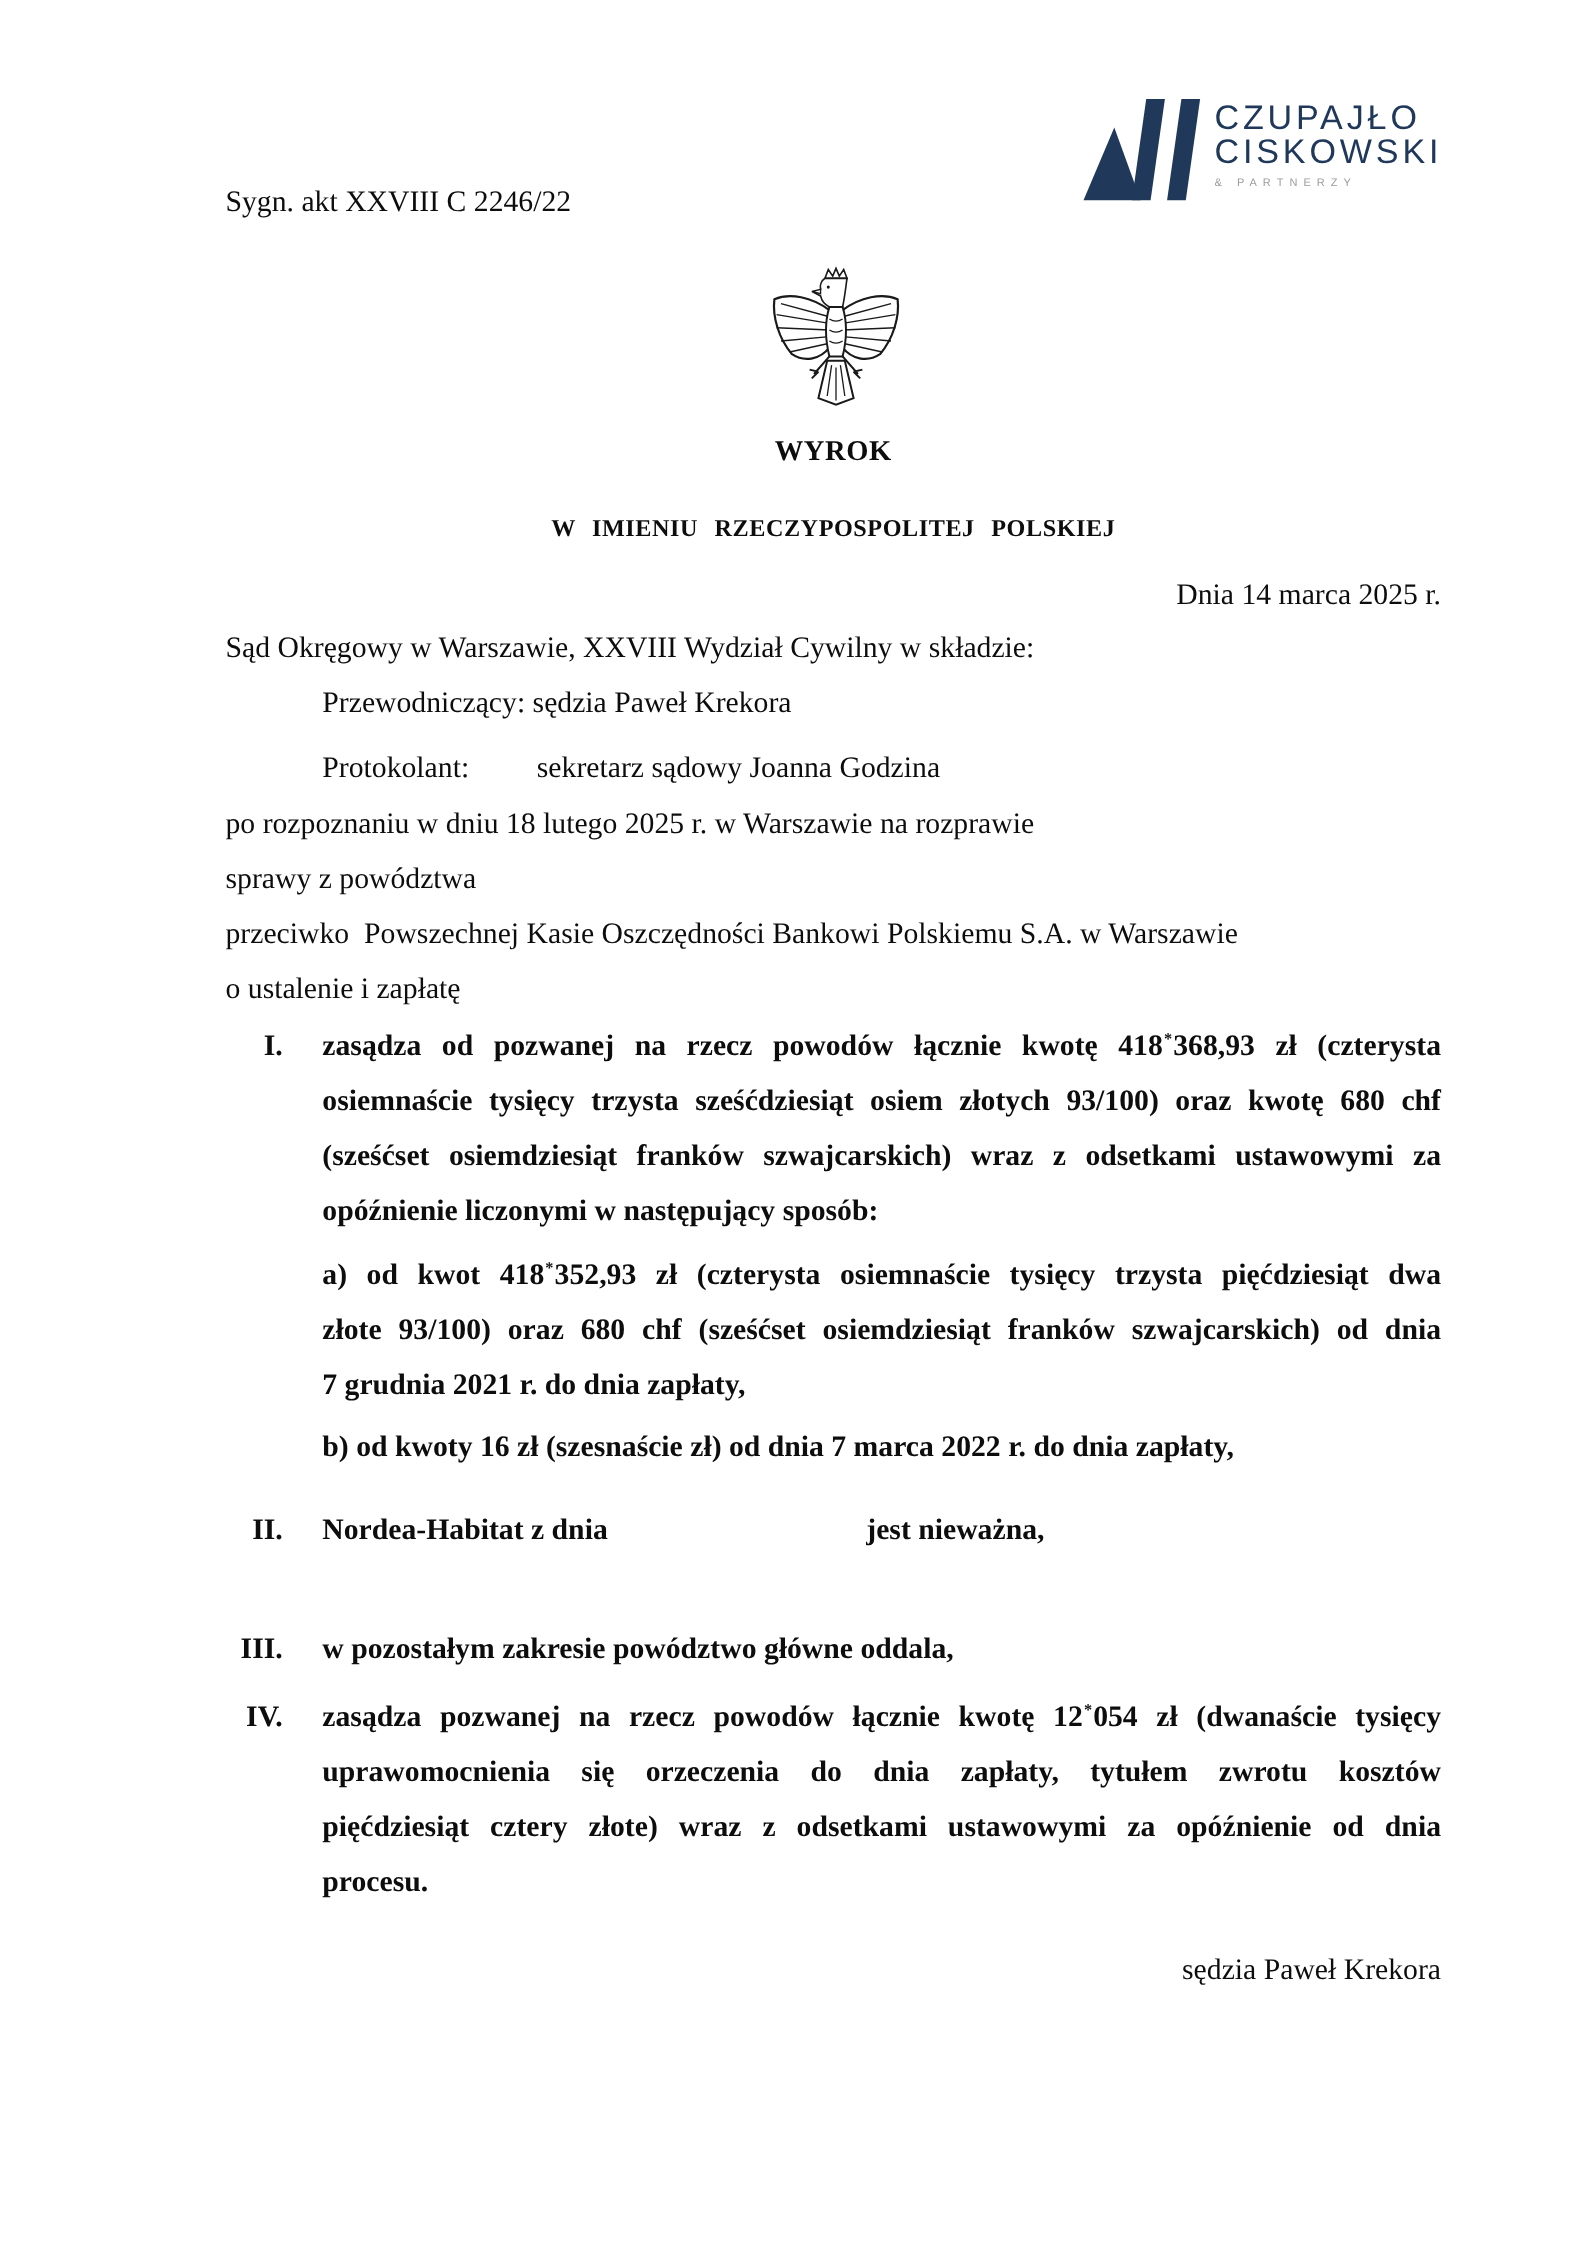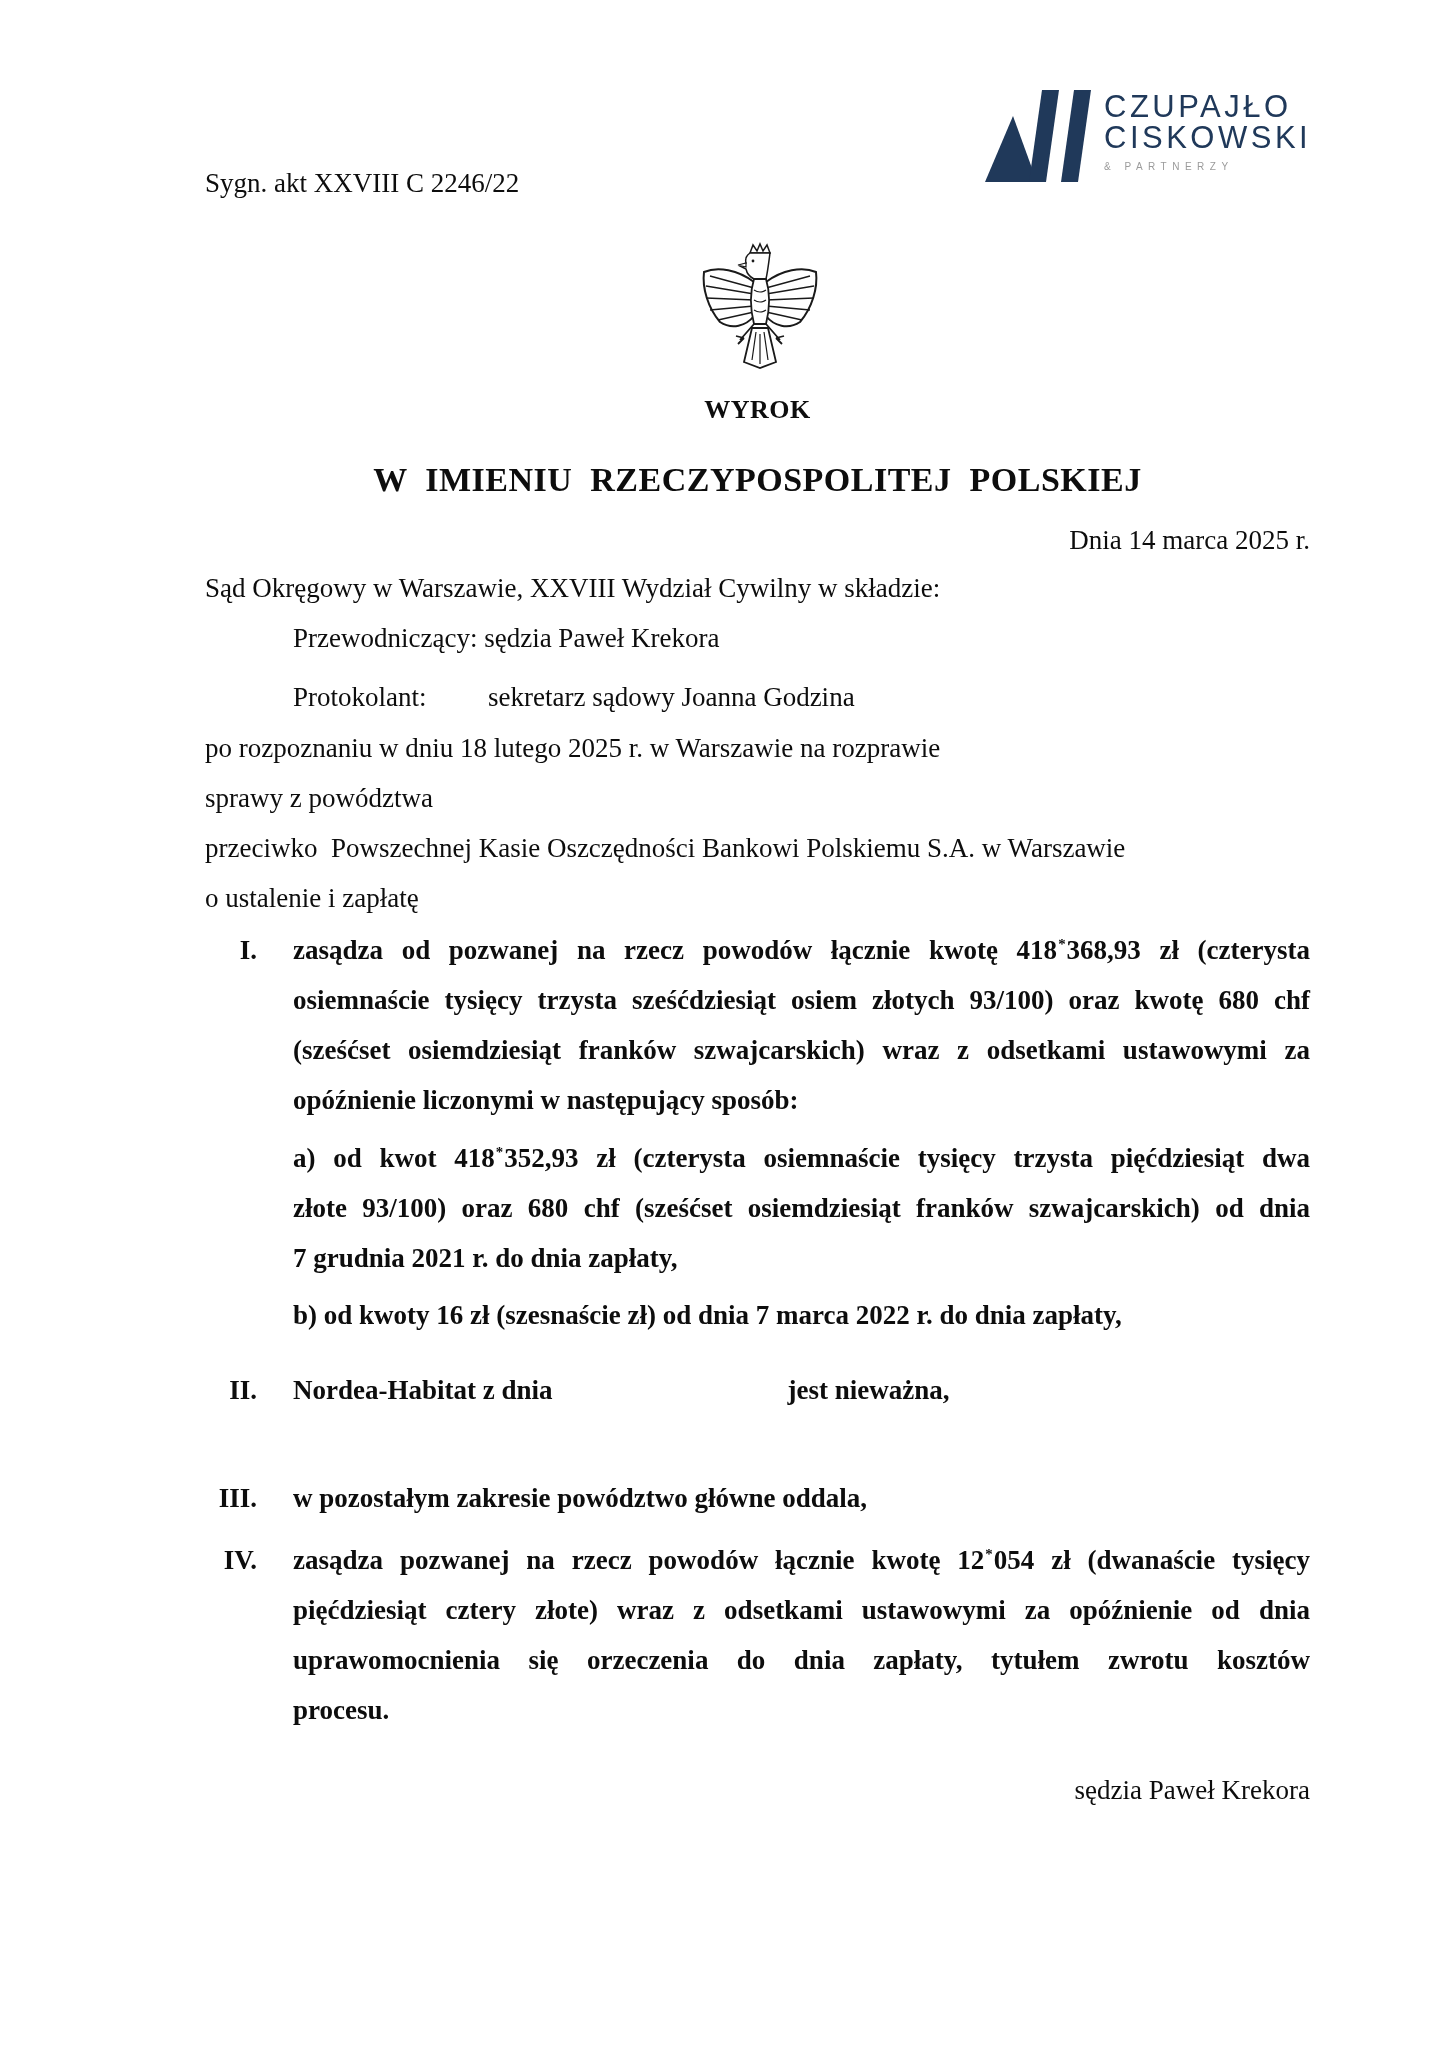--- a/index.html
+++ b/index.html
@@ -18,21 +18,21 @@
   .sygn{left:205px;top:158px;line-height:50px;}
   .logo{left:983px;top:88px;width:380px;height:100px;}
   .logo-mark{position:absolute;left:0;top:0;width:110px;height:95px;}
   .logo-text{position:absolute;left:121px;top:3px;font-family:"Liberation Sans","DejaVu Sans",sans-serif;}
   .logo-l1,.logo-l2{font-size:31px;line-height:31px;letter-spacing:3.5px;font-weight:500;}
   .logo-l3{margin-top:6px;font-size:10px;line-height:15px;letter-spacing:5.5px;}
   
   .eagle{left:700px;top:240px;width:120px;height:133px;}
   
   .title-main{left:205px;top:385px;width:1105px;text-align:center;font-weight:bold;font-size:26px;line-height:50px;letter-spacing:0.5px;}
-  .title-sub{left:205px;top:455px;width:1105px;text-align:center;font-weight:bold;font-size:34px;line-height:50px;word-spacing:9px;letter-spacing:0.5px;}
+  .title-sub{left:205px;top:455px;width:1105px;text-align:center;font-weight:bold;font-size:22px;line-height:50px;word-spacing:9px;letter-spacing:0.5px;}
   .date-line{left:205px;top:515px;width:1105px;text-align:right;line-height:50px;}
   
   .t563{top:563px}.t613{top:613px}.t672{top:672px}.t723{top:723px}
   .t773{top:773px}.t823{top:823px}.t873{top:873px}
   .intro{left:205px;width:1105px;line-height:50px;}
   .indent{padding-left:88px;}
   .clerk-label{display:inline-block;width:195px;}
   .pre{white-space:pre-wrap;}
   
   .item{left:205px;width:1105px;}
@@ -133,21 +133,21 @@
     <div class="num">III.</div>
     <div class="body">
       <div class="lline">w pozostałym zakresie powództwo główne oddala,</div>
     </div>
   </div>
 
   <div class="abs item i4">
     <div class="num">IV.</div>
     <div class="body">
       <div class="jline">zasądza pozwanej na rzecz powodów łącznie kwotę 12<sup class="m">*</sup>054 zł (dwanaście tysięcy</div>
+      <div class="jline">uprawomocnienia się orzeczenia do dnia zapłaty, tytułem zwrotu kosztów</div>
       <div class="jline">pięćdziesiąt cztery złote) wraz z odsetkami ustawowymi za opóźnienie od dnia</div>
-      <div class="jline">uprawomocnienia się orzeczenia do dnia zapłaty, tytułem zwrotu kosztów</div>
       <div class="lline">procesu.</div>
     </div>
   </div>
 
   <div class="abs signature">sędzia Paweł Krekora</div>
 
 </div>
 
 </body></html>

